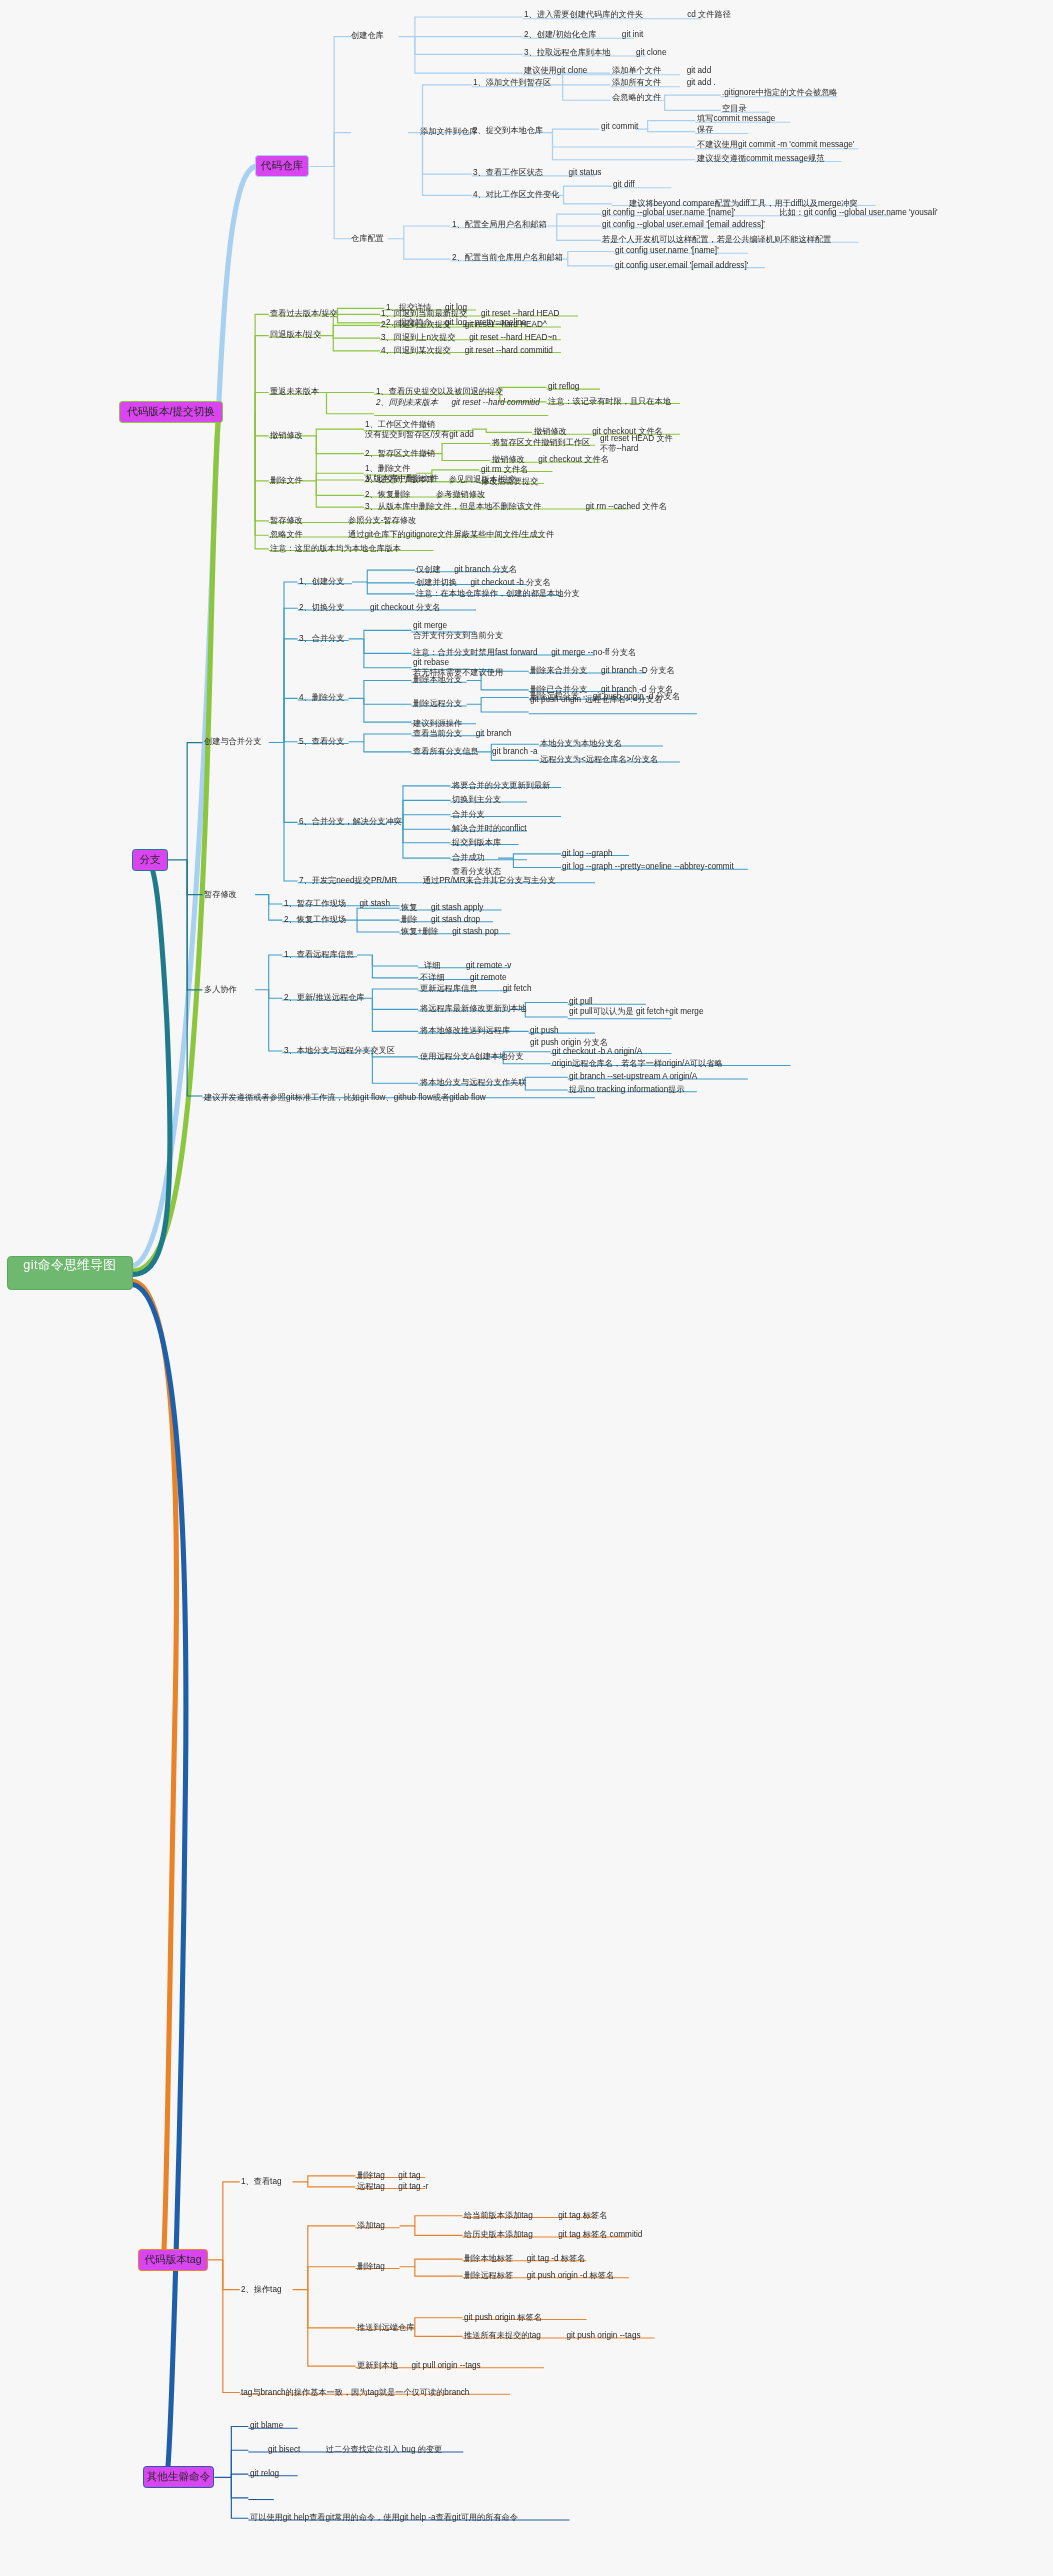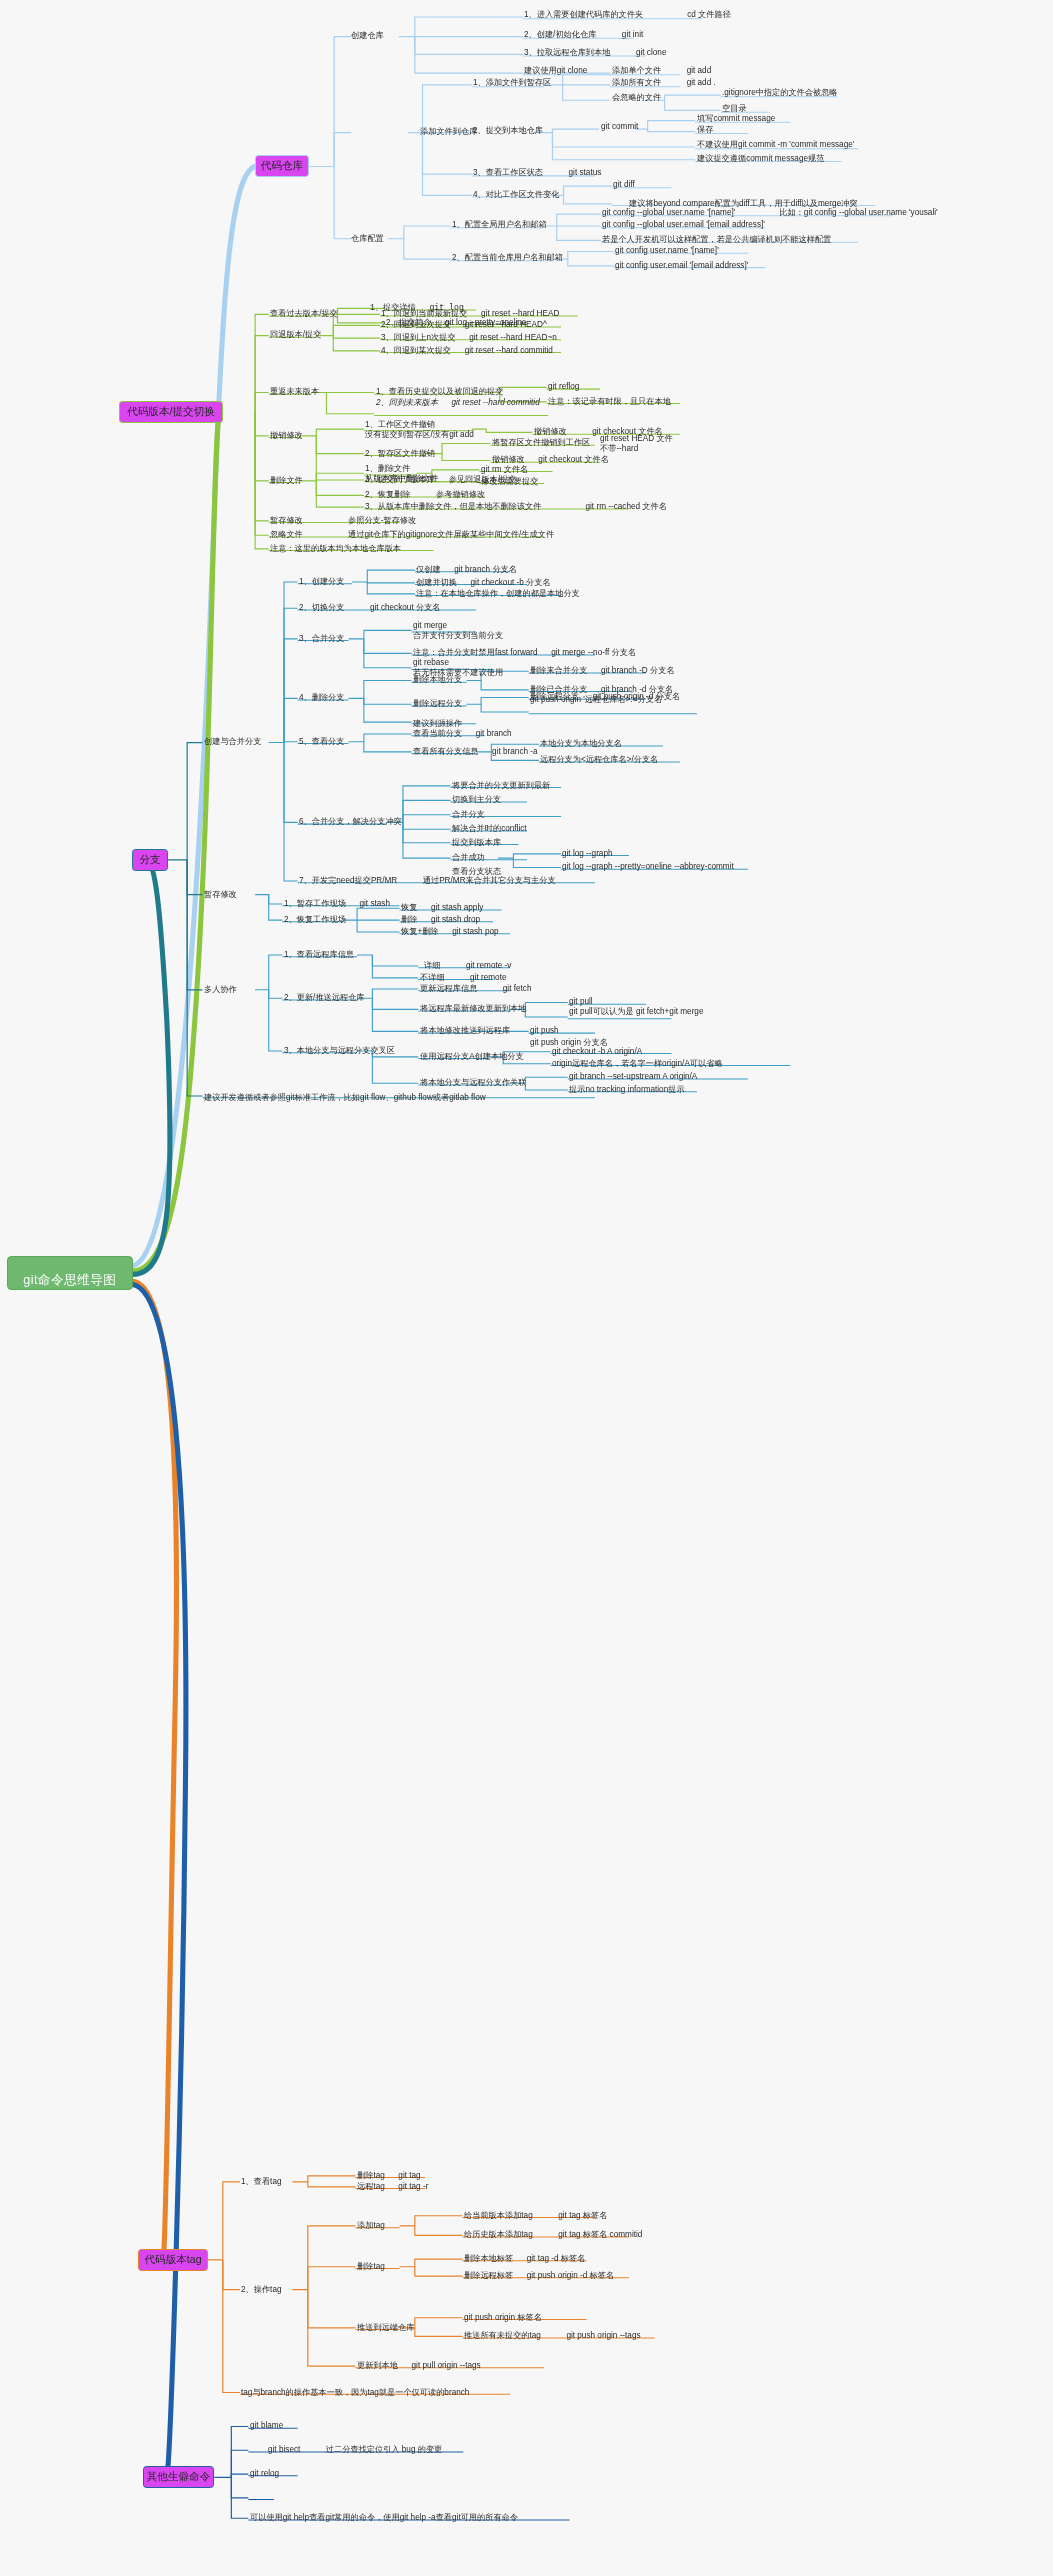--- a/index.html
+++ b/index.html
@@ -25,21 +25,21 @@
   .root-node {
     position: absolute;
     left: 6.8px;
     top: 1256px;
     width: 126px;
     height: 34px;
     background: #6fb86f;
     border: 0.8px solid #5aa95a;
     border-radius: 4.2px;
     display: flex;
-    align-items: flex-end;
+    align-items: flex-start;
     justify-content: center;
     color: #ffffff;
     font-size: 12.7px;
     letter-spacing: 0.4px;
     z-index: 5;
   }
   
   .l1 {
     position: absolute;
     background: #d946ef;
@@ -473,21 +473,21 @@
   <div class="nd" style="left:615px;top:261px;">git config user.email '[email address]'</div>
 
   <div class="nd" style="left:270px;top:309px;">查看过去版本/提交</div>
   <div class="nd" style="left:270px;top:330px;">回退版本/提交</div>
   <div class="nd" style="left:270px;top:387px;">重返未来版本</div>
   <div class="nd" style="left:270px;top:431px;">撤销修改</div>
   <div class="nd" style="left:270px;top:476px;">删除文件</div>
   <div class="nd" style="left:270px;top:516px;">暂存修改</div>
   <div class="nd" style="left:270px;top:530px;">忽略文件</div>
 
-  <div class="nd" style="left:370px;top:303px;font-family:Liberation Mono, monospace;">
+  <div class="nd" style="left:386px;top:303px;">
     <span>1、提交详情</span><span class="gap-sm"></span><span>git log</span>
   </div>
   <div class="nd" style="left:386px;top:318px;">
     <span>2、提交简介</span><span class="gap-sm"></span><span>git log --pretty=oneline</span>
   </div>
 
   <div class="nd" style="left:381px;top:309px;">
     <span>1、回退到当前最新提交</span><span class="gap-sm"></span><span>git reset --hard HEAD</span>
   </div>
   <div class="nd" style="left:381px;top:320px;">

